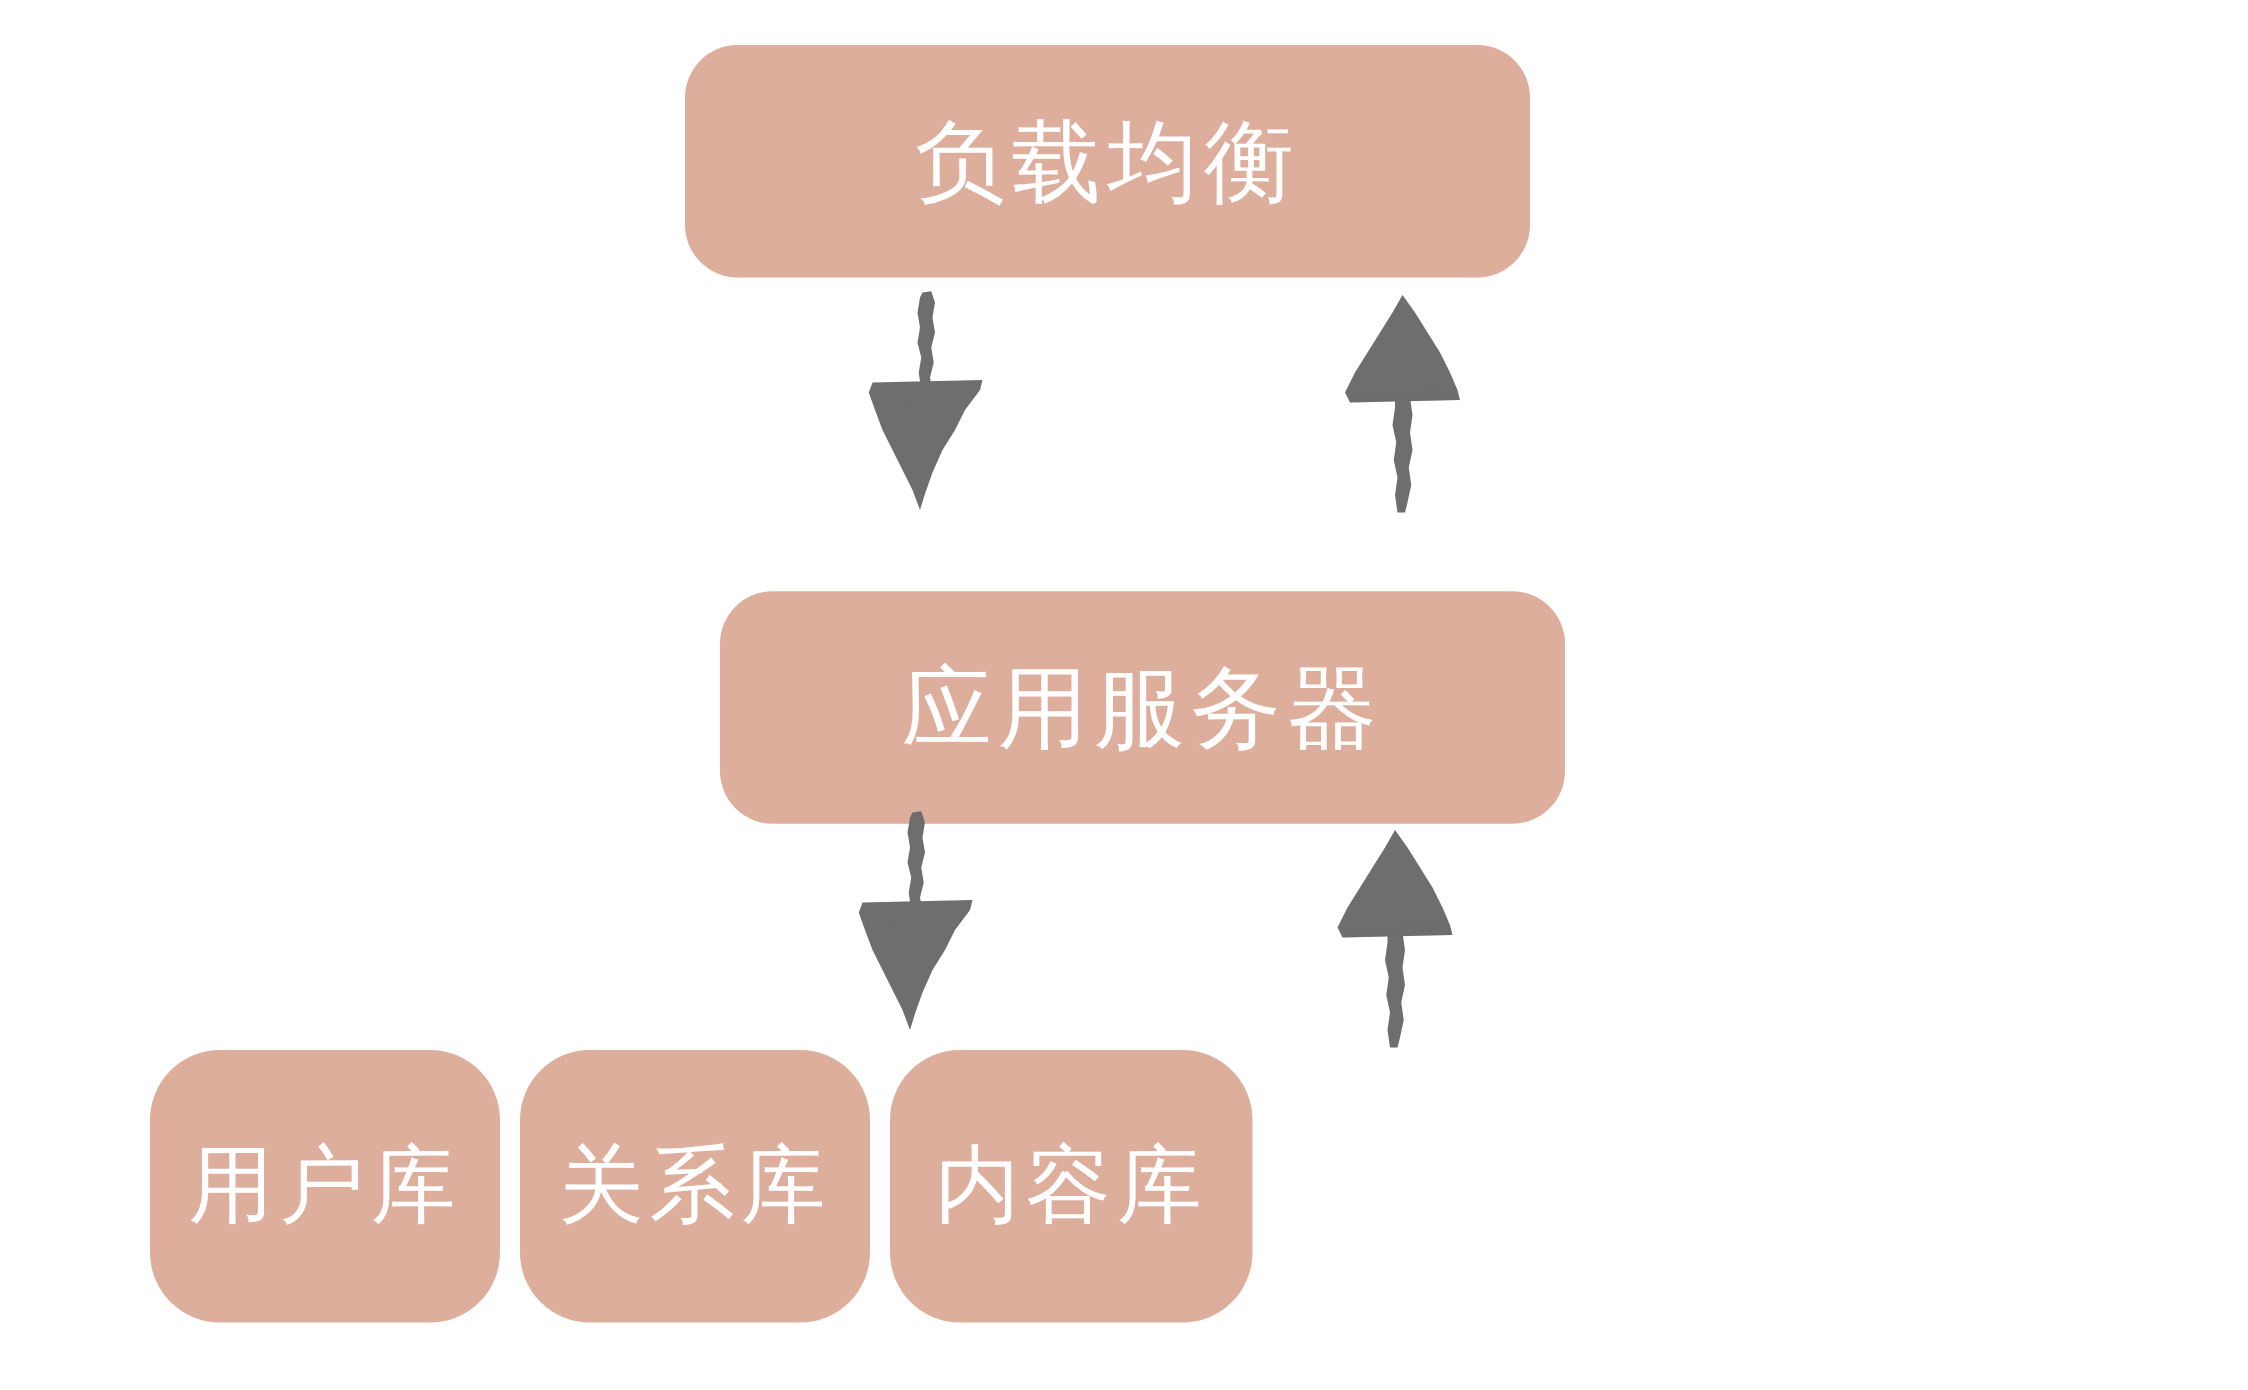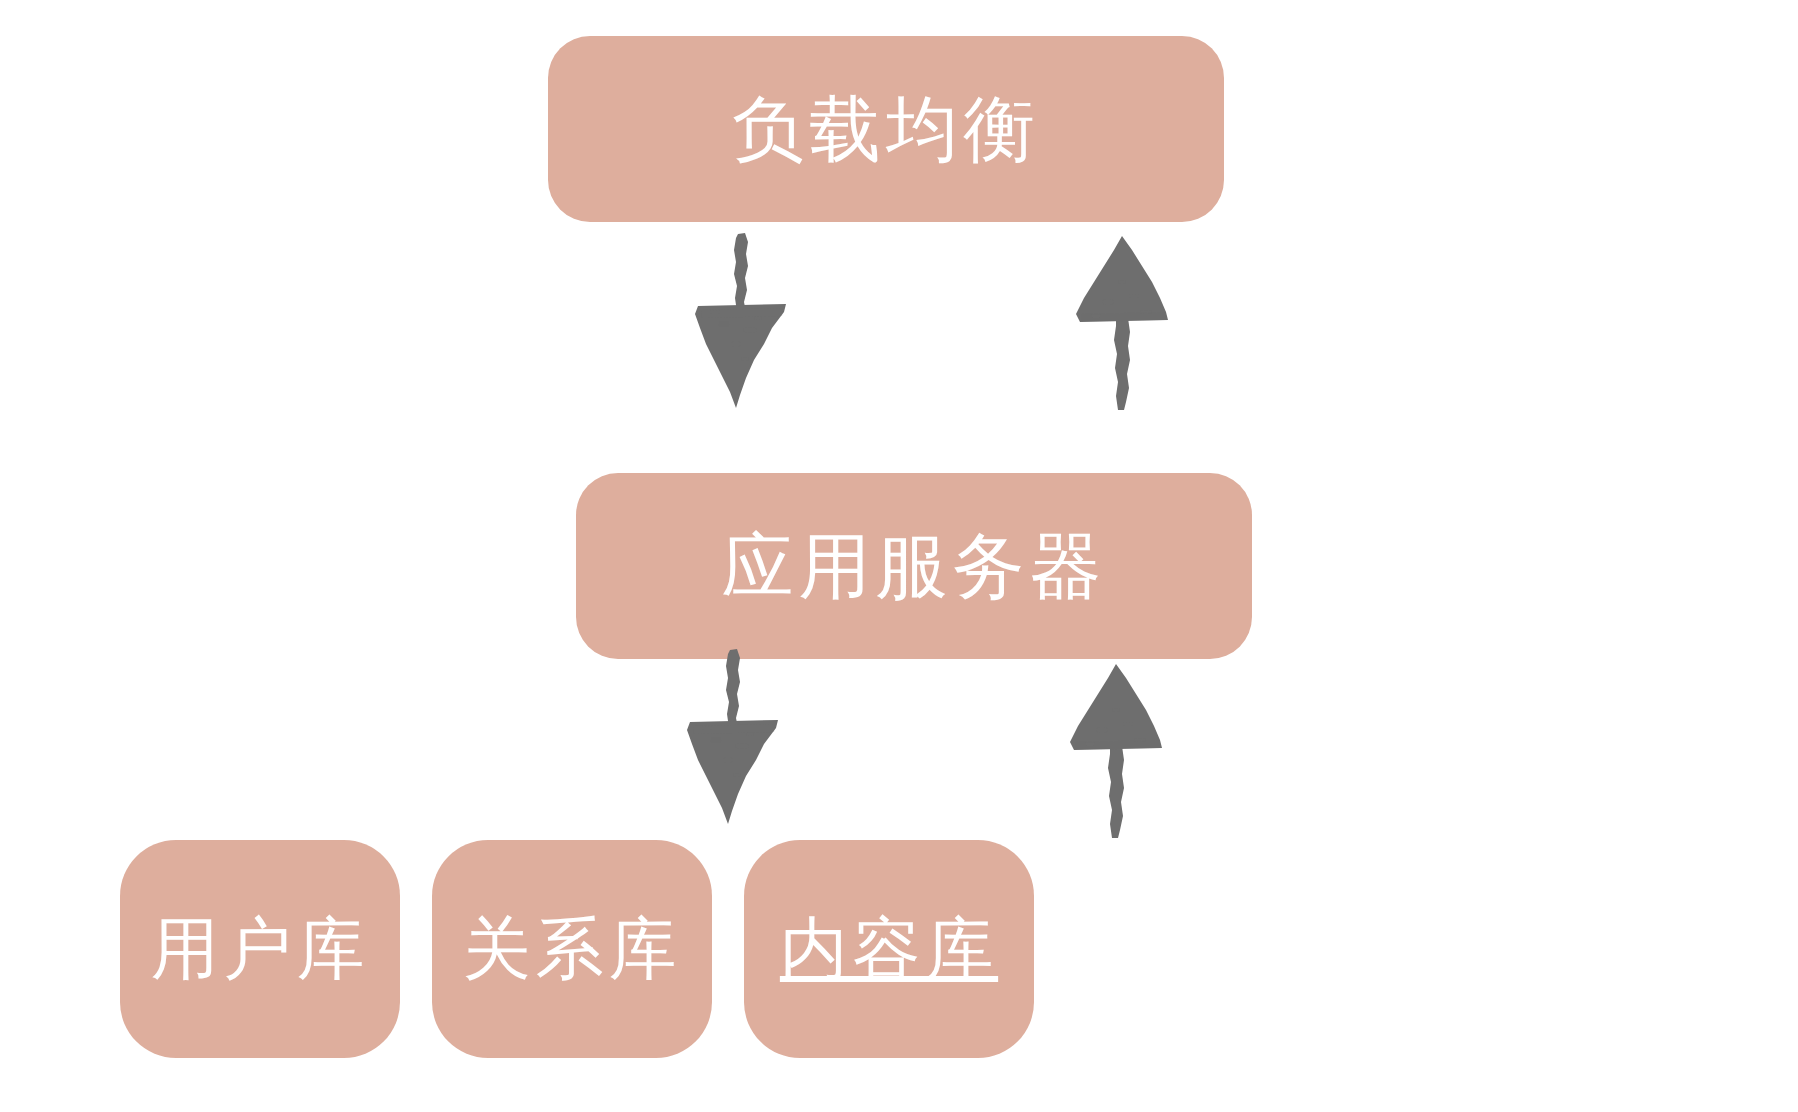--- a/index.html
+++ b/index.html
@@ -55,34 +55,33 @@
 
   .db-row {
     position: absolute;
     left: 120px;
     top: 840px;
     width: 1560px;
     height: 218px;
     display: flex;
     justify-content: flex-start;
     align-items: stretch;
-    gap: 32px;
+    gap: 16px;
   }
 
   .node-db {
     position: relative;
     width: 280px;
     height: 218px;
     border-radius: 56px;
     font-size: 68px;
     flex: 0 0 auto;
   }
   .node-db.db-wide {
     width: 290px;
-    text-decoration: underline;
   }
 
   .node-label {
     display: block;
     white-space: nowrap;
   }
 
   
   .arrow {
     position: absolute;

